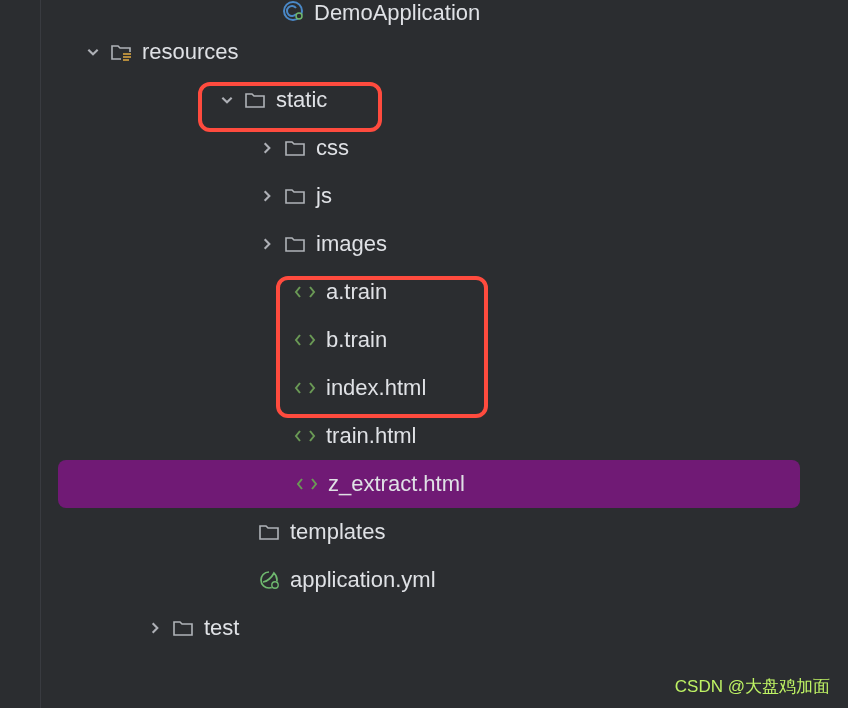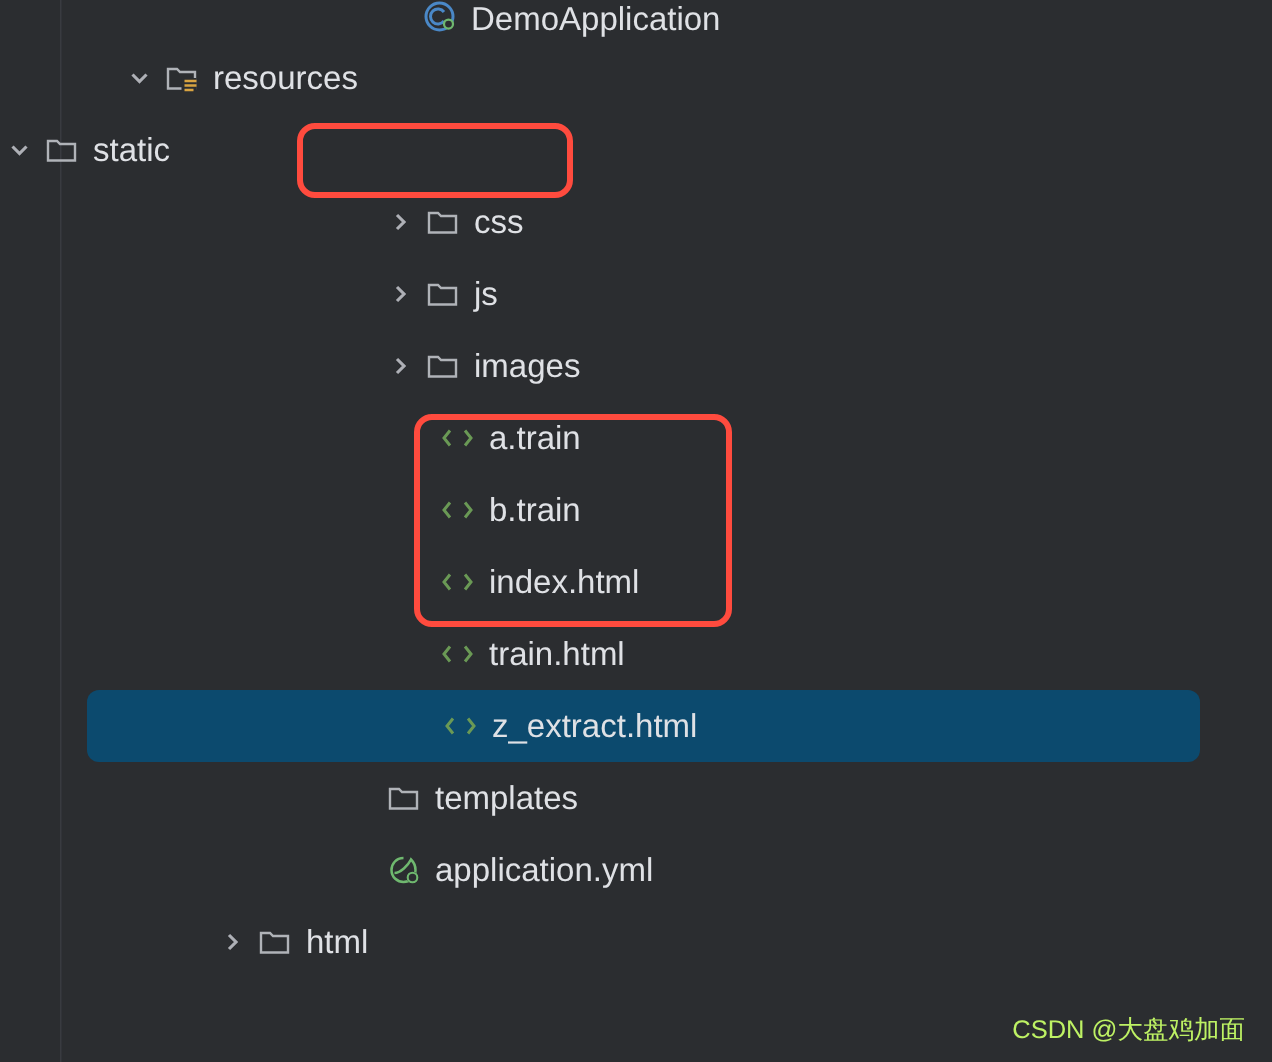--- a/index.html
+++ b/index.html
@@ -31,29 +31,29 @@
     }
     .row {
       display: flex;
       align-items: center;
       height: 48px;
       padding-left: 0;
       white-space: nowrap;
       position: relative;
     }
     .row.selected {
-      background: #0c4a6e;
+      background: #701a75;
       border-radius: 8px;
       margin-left: 58px;
       margin-right: 48px;
       text-align: center;
     }
     .indent-1 { padding-left: 142px; }
     .indent-2 { padding-left: 80px; }
-    .indent-3 { }
+    .indent-3 { padding-left: 214px; }
     .indent-4 { padding-left: 254px; }
     .indent-5 { padding-left: 290px; }
     .row.selected .pad { width: 234px; display:inline-block;}
     .chevron {
       width: 26px;
       display: flex;
       justify-content: center;
       align-items: center;
       color: #aeb0b6;
       flex-shrink: 0;
@@ -277,21 +277,21 @@
     <span class="chevron">
       <svg viewBox="0 0 12 12">
           <path d="M4 2 L8 6 L4 10" fill="none" stroke="#aeb0b6" stroke-width="1.8"></path>
         </svg>
     </span>
     <span class="icon">
       <svg width="24" height="24" viewBox="0 0 24 24">
         <path d="M3 6 L3 19 L21 19 L21 8 L11 8 L9 6 Z" fill="none" stroke="#b0b3b8" stroke-width="1.6"></path>
       </svg>
     </span>
-    <span class="label">html</span>
+    <span class="label">test</span>
   </div>
 
 </div>
 
 <div class="highlight-box-1"></div>
 <div class="highlight-box-2"></div>
 
 <div class="watermark">CSDN @大盘鸡加面</div>
 
 </body></html>

